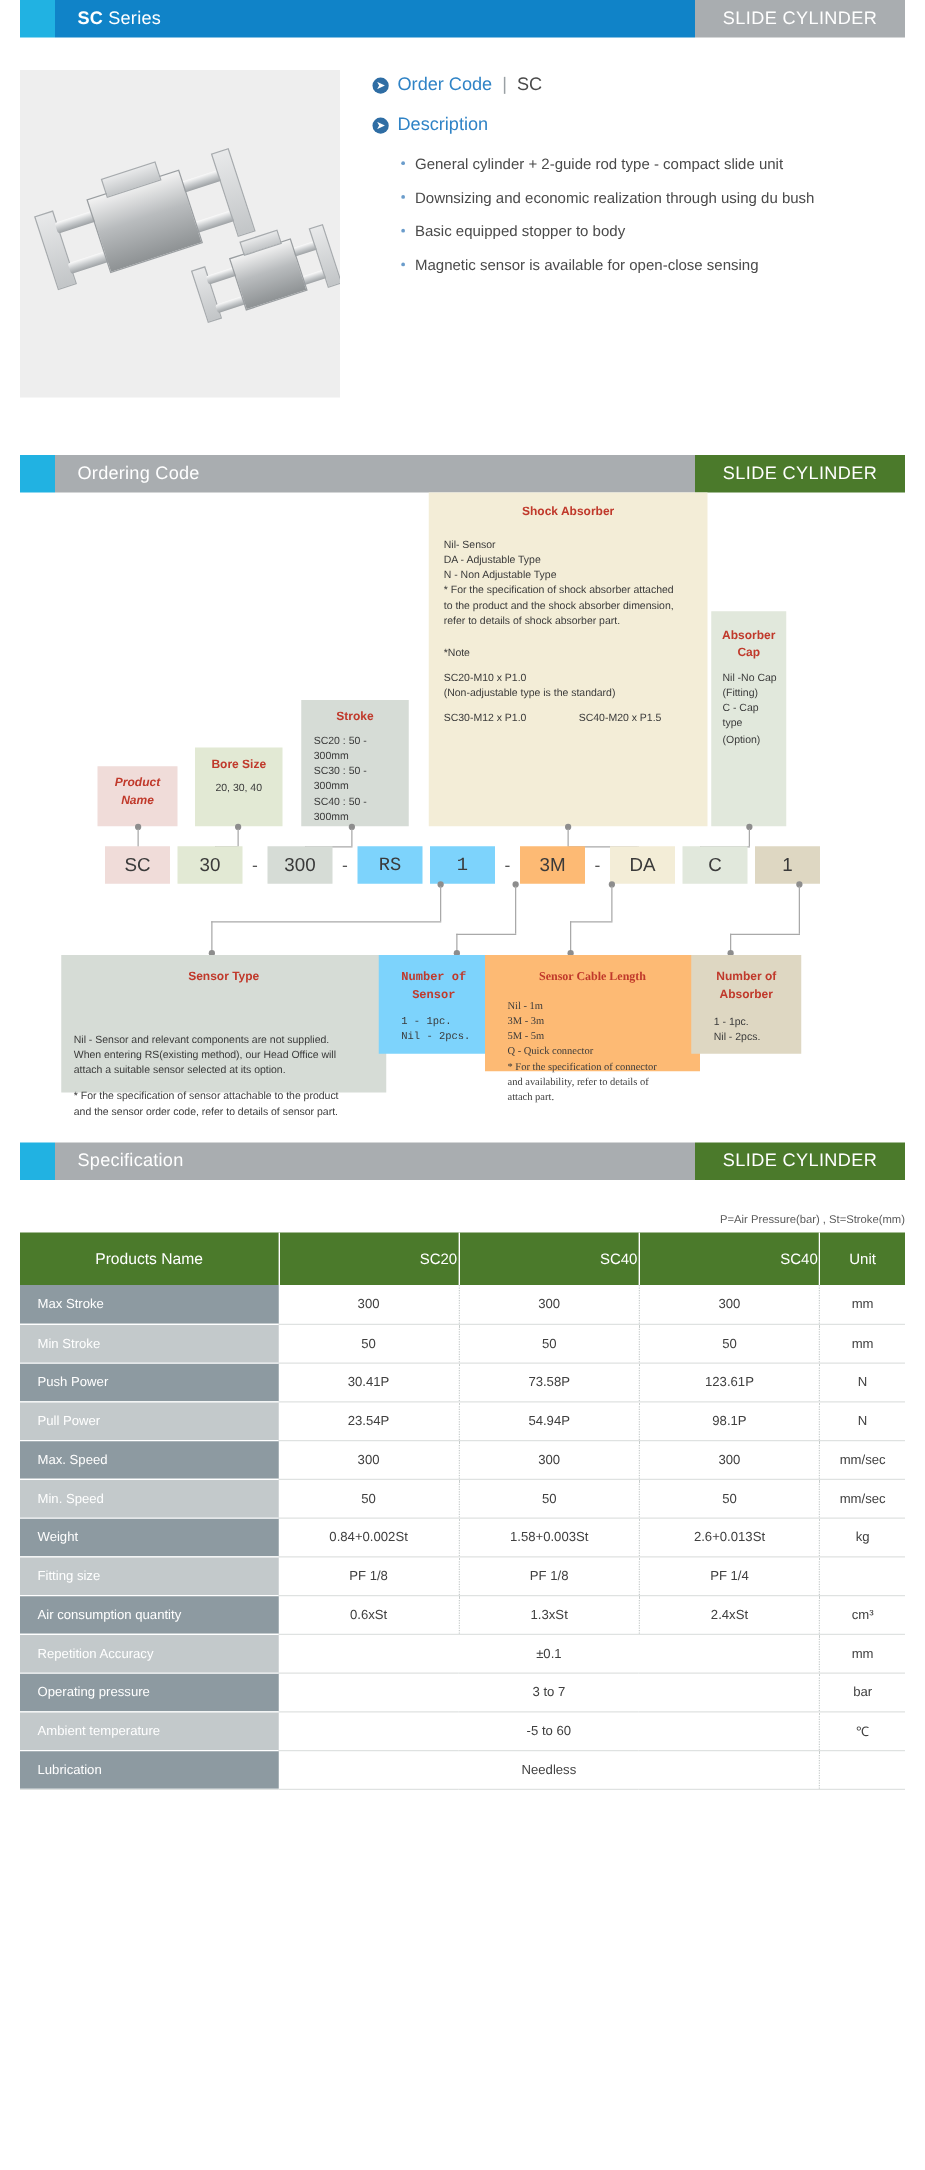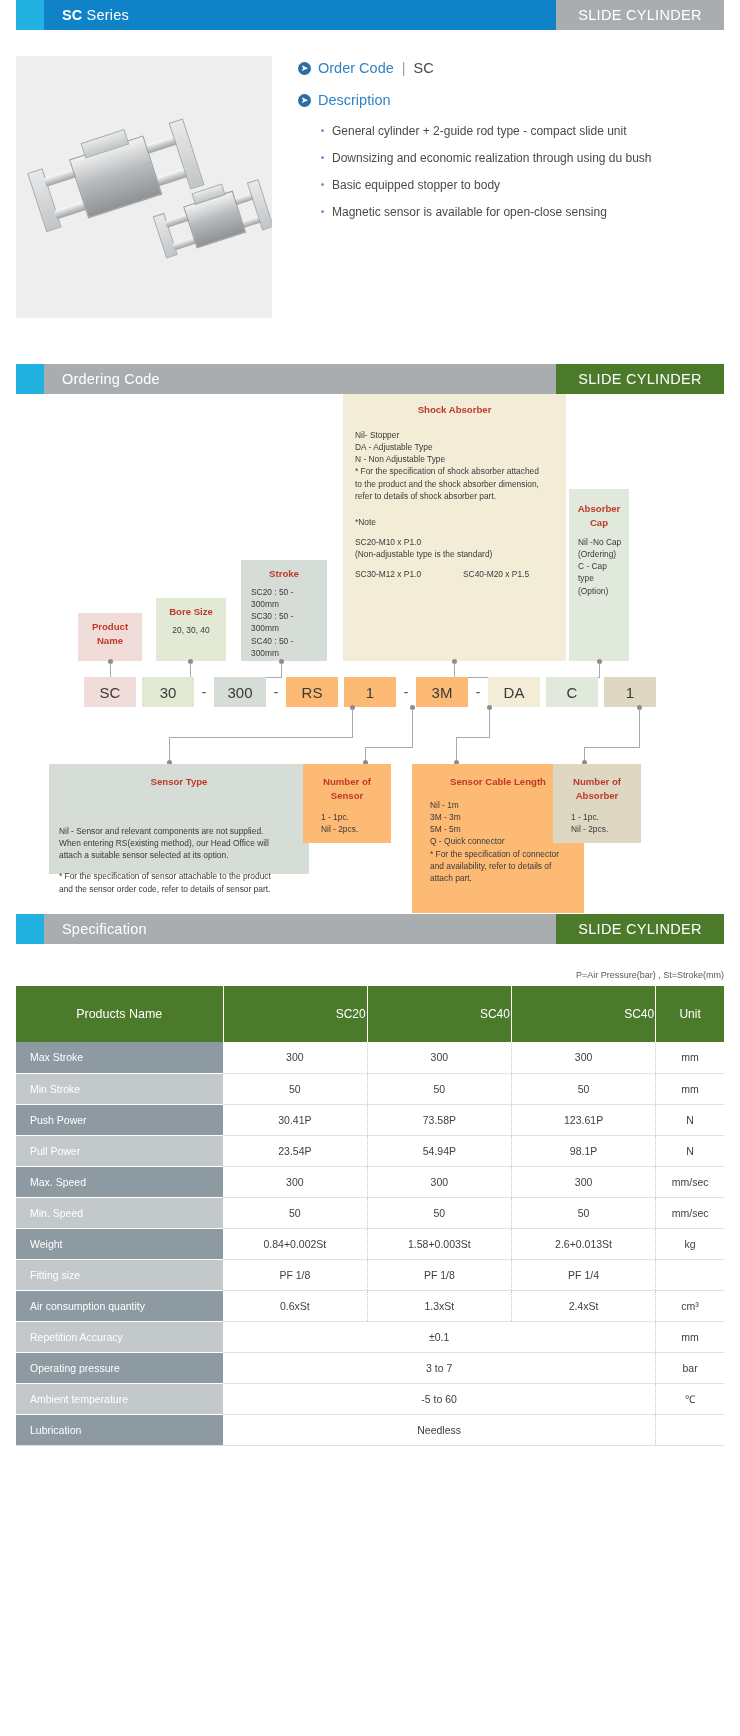--- a/index.html
+++ b/index.html
@@ -127,21 +127,21 @@
     font-size: 9.6px;
     display: block;
     margin-bottom: 5px;
   }
   .obox .left { text-align: left; }
   .pink  { background: #f0dcd9; }
   .green { background: #e2e9d4; }
   .sage  { background: #d6dcd6; }
   .cream { background: #f3edd7; }
   .mint  { background: #e1e8dc; }
-  .dust  { background: #fdba74; }
+  .dust  { background: #7dd3fc; font-family: Liberation Mono, monospace; }
   .blush { background: #fdba74; }
   .khaki { background: #ded7c2; }
 
   
   .chips {
     position: absolute;
     left: 0; right: 0;
     top: 283px;
     display: flex;
     align-items: center;
@@ -179,21 +179,21 @@
   table.spec {
     margin: 0 16px;
     width: 708px;
     border-collapse: collapse;
     font-size: 10.5px;
   }
   table.spec th {
     background: #4b7a2b;
     color: #fff;
     font-weight: normal;
-    height: 56px;
+    height: 42px;
     border-right: 1px solid #ffffff;
   }
   table.spec th.first { font-size: 12.5px; }
   table.spec th.col { font-size: 12px; text-align: right; }
   table.spec th.unit { font-size: 12px; border-right: none; }
   table.spec td {
     height: 31px;
     text-align: center;
     color: #404040;
     border-bottom: 1px solid #dfe2e1;
@@ -275,21 +275,21 @@
 
   <div class="bar gray" style="margin-top:46px;">
     <div class="tab"></div>
     <div class="mid">Ordering Code</div>
     <div class="right">SLIDE CYLINDER</div>
   </div>
 
   <div class="order-wrap">
 
     <div class="obox pink" style="left:62px; top:219px; width:64px; height:48px;">
-      <span class="btitle" style="margin-bottom:11px;">
+      <span class="btitle" style="margin-bottom:11px;font-style:italic;">
         <span>Product</span><br>
         <span>Name</span>
       </span>
     </div>
 
     <div class="obox green" style="left:140px; top:204px; width:70px; height:63px;">
       <span class="btitle">Bore Size</span>
       <span>20, 30, 40</span>
     </div>
 
@@ -298,21 +298,21 @@
       <div class="left" style="padding-left:4px;">
         <div>SC20 : 50  - 300mm</div>
         <div>SC30 : 50  - 300mm</div>
         <div>SC40 : 50  - 300mm</div>
       </div>
     </div>
 
     <div class="obox cream" style="left:327px; top:0px; width:223px; height:267px;">
       <span class="btitle" style="margin-top:2px; margin-bottom:12px;">Shock Absorber</span>
       <div class="left" style="padding-left:6px;">
-        <div>Nil- Stopper</div>
+        <div>Nil- Sensor</div>
         <div>DA - Adjustable Type</div>
         <div>N - Non Adjustable Type</div>
         <div>* For the specification of shock absorber attached</div>
         <div>   to the product and the shock absorber dimension,</div>
         <div>   refer to details of shock absorber part.</div>
         <div style="height:14px;"></div>
         <div>*Note</div>
         <div style="height:8px;"></div>
         <div>SC20-M10 x P1.0</div>
         <div>(Non-adjustable type is the standard)</div>
@@ -324,21 +324,21 @@
       </div>
     </div>
 
     <div class="obox mint" style="left:553px; top:95px; width:60px; height:172px;">
       <span class="btitle" style="margin-top:6px;">
         <span>Absorber</span><br>
         <span>Cap</span>
       </span>
       <div class="left" style="padding-left:3px; margin-top:6px;">
         <div>Nil -No Cap</div>
-        <div>(Ordering)</div>
+        <div>(Fitting)</div>
         <div>C - Cap type</div>
         <div>(Option)</div>
       </div>
     </div>
 
     <div class="dot" style="left:92px;  top:265px;"></div>
     <div class="conn v" style="left:94px;  top:269px; height:24px;"></div>
 
     <div class="dot" style="left:172px; top:265px;"></div>
     <div class="conn v" style="left:174px; top:269px; height:14px;"></div>
@@ -416,21 +416,21 @@
       <span class="btitle" style="margin-top:4px;">
         <span>Number of</span><br>
         <span>Sensor</span>
       </span>
       <div class="left" style="padding-left:12px; margin-top:8px;">
         <div>1 - 1pc.</div>
         <div>Nil - 2pcs.</div>
       </div>
     </div>
 
-    <div class="obox blush" style="left:396px; top:370px; width:172px; height:149px;">
+    <div class="obox blush" style="left:372px; top:370px; width:172px; height:93px;font-family:Liberation Serif, serif;">
       <span class="btitle" style="margin-top:4px; margin-bottom:10px;">Sensor Cable Length</span>
       <div class="left" style="padding-left:12px;">
         <div>Nil - 1m</div>
         <div>3M - 3m</div>
         <div>5M - 5m</div>
         <div>Q - Quick connector</div>
         <div>* For the specification of connector</div>
         <div>   and availability, refer to details of</div>
         <div>   attach part.</div>
       </div>

